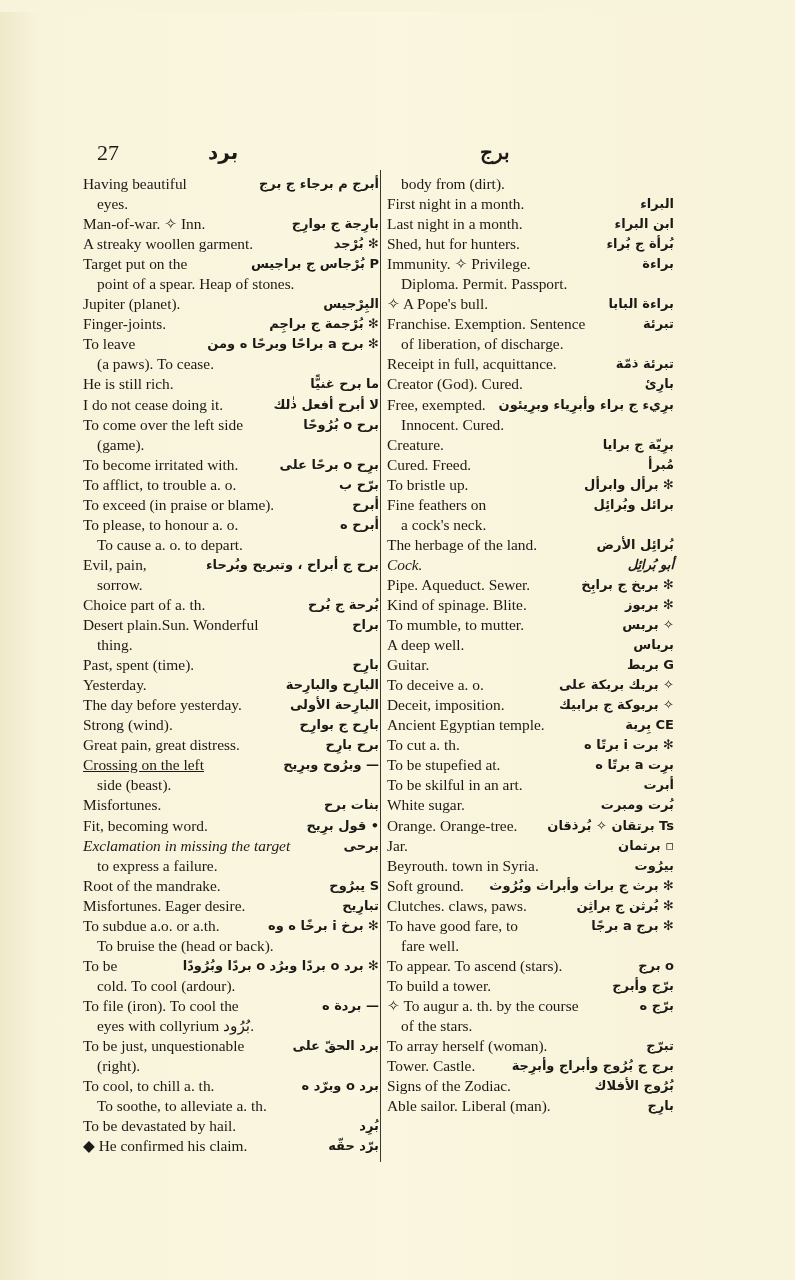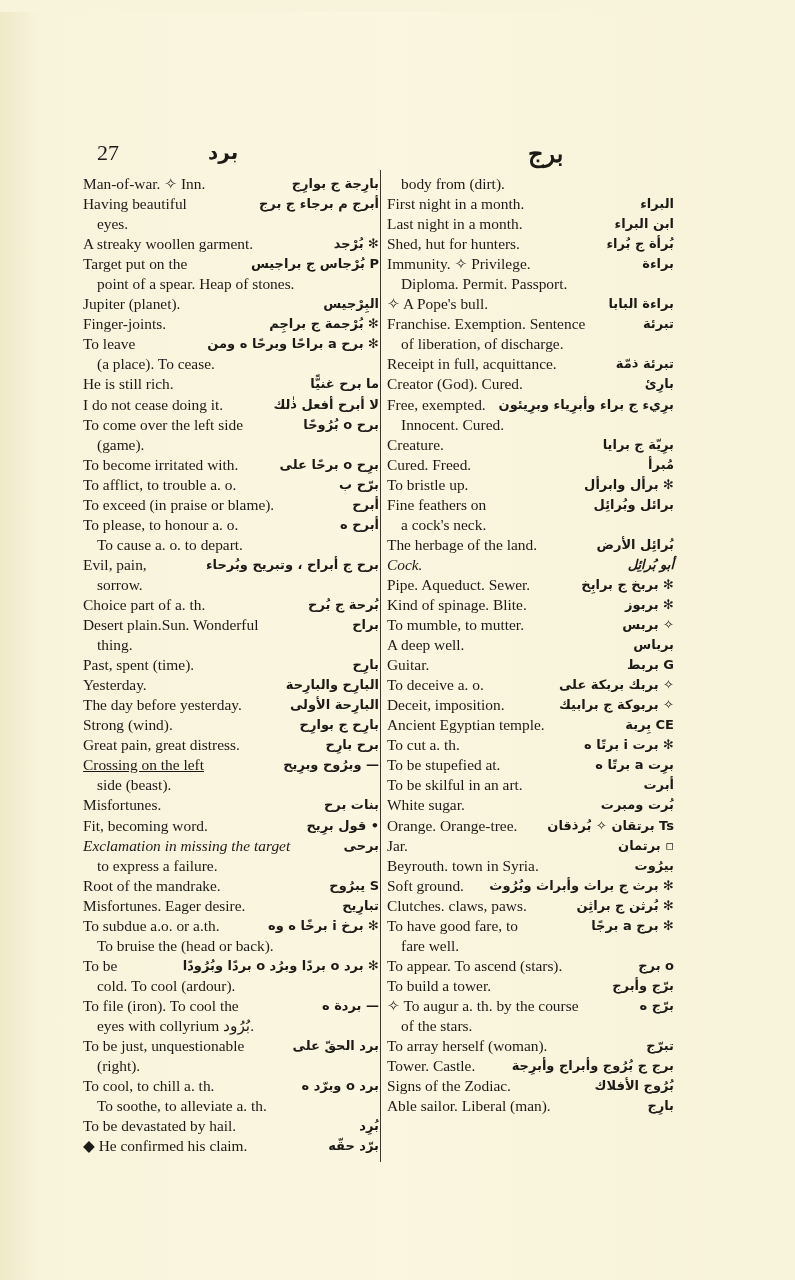--- a/index.html
+++ b/index.html
@@ -21,22 +21,22 @@
   .page-num {
     position: absolute; left: 97px; top: 0px;
     font-family: "Liberation Serif", serif; font-size: 22px;
   }
   .head-left {
     position: absolute; left: 208px; top: 0px;
     font-family: "DejaVu Sans", sans-serif; font-size: 20px; font-weight: bold;
     direction: rtl;
   }
   .head-right {
-    position: absolute; left: 528px; top: 0px;
-    font-family: Liberation Serif, serif; font-size: 24px; font-weight: bold;
+    position: absolute; left: 480px; top: 0px;
+    font-family: Liberation Serif, serif; font-size: 20px; font-weight: bold;
     direction: rtl;
   }
   .col {
     position: absolute; top: 162px;
     font-family: "Liberation Serif", serif; font-size: 15.4px; line-height: 20.05px;
   }
   .col-left { left: 83px; width: 296px; }
   .col-right { left: 387px; width: 287px; }
   .divider {
     position: absolute; left: 380px; top: 158px; width: 1.4px; height: 992px;
@@ -59,42 +59,42 @@
   <div class="header">
     <span class="page-num">27</span>
     <span class="head-left">برد</span>
     <span class="head-right">برج</span>
   </div>
 
   <div class="divider"></div>
 
   <div class="col col-left" id="left-col">
       <div class="entry">
-        <div style="position: relative;"><span class="en">Man-of-war. ✧ Inn.</span><span class="ar">بارِجة ج بوارِج</span></div>
-      </div>
-      <div class="entry">
         <div style="position: relative;"><span class="en">Having beautiful</span><span class="ar">أبرج م برجاء ج برج</span></div>
         <div class="cont">eyes.</div>
       </div>
       <div class="entry">
+        <div style="position: relative;"><span class="en">Man-of-war. ✧ Inn.</span><span class="ar">بارِجة ج بوارِج</span></div>
+      </div>
+      <div class="entry">
         <div style="position: relative;"><span class="en">A streaky woollen garment.</span><span class="ar">✻ بُرْجد</span></div>
       </div>
       <div class="entry">
         <div style="position: relative;"><span class="en">Target put on the</span><span class="ar">P بُرْجاس ج براجيس</span></div>
         <div class="cont">point of a spear. Heap of stones.</div>
       </div>
       <div class="entry">
         <div style="position: relative;"><span class="en">Jupiter (planet).</span><span class="ar">البِرْجيس</span></div>
       </div>
       <div class="entry">
         <div style="position: relative;"><span class="en">Finger-joints.</span><span class="ar">✻ بُرْجمة ج براجِم</span></div>
       </div>
       <div class="entry">
         <div style="position: relative;"><span class="en">To leave</span><span class="ar">✻ برح a براحًا وبرحًا ه ومن</span></div>
-        <div class="cont">(a place). To cease.</div>
+        <div class="cont">(a paws). To cease.</div>
       </div>
       <div class="entry">
         <div style="position: relative;"><span class="en">He is still rich.</span><span class="ar">ما برح غنيًّا</span></div>
       </div>
       <div class="entry">
         <div style="position: relative;"><span class="en">I do not cease doing it.</span><span class="ar">لا أبرح أفعل ذٰلك</span></div>
       </div>
       <div class="entry">
         <div style="position: relative;"><span class="en">To come over the left side</span><span class="ar">برح o بُرُوحًا</span></div>
         <div class="cont">(game).</div>

